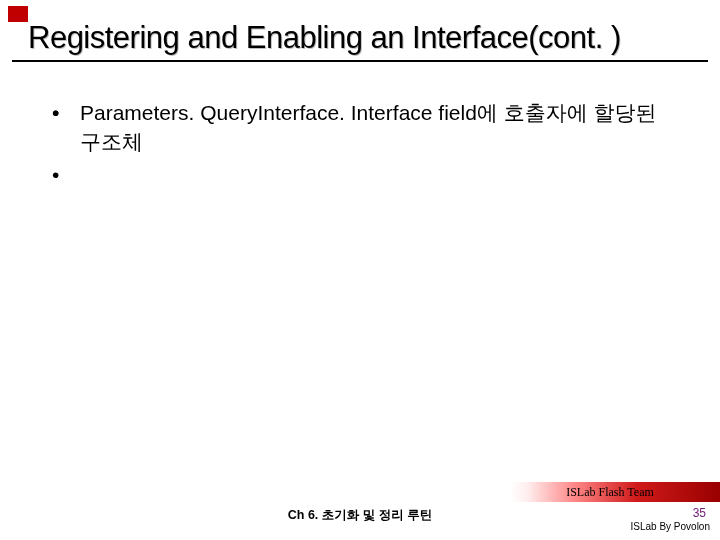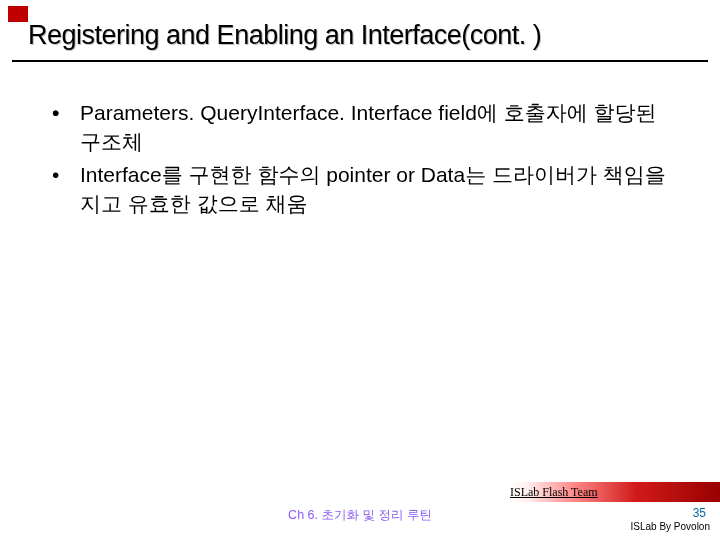--- a/index.html
+++ b/index.html
@@ -21,21 +21,21 @@
     top: 6px;
     left: 8px;
     width: 20px;
     height: 16px;
     background: #c00000;
   }
   .title {
     position: absolute;
     left: 28px;
     top: 20px;
-    font-size: 27px;
+    font-size: 31px;
     font-family: "Comic Sans MS", "Segoe Script", cursive, sans-serif;
     color: #000;
     letter-spacing: -0.5px;
     text-shadow: 1px 1px 0 rgba(0,0,0,0.25);
   }
   .underline {
     position: absolute;
     left: 12px;
     top: 60px;
     width: 696px;
@@ -65,52 +65,51 @@
     top: 0;
     font-size: 21px;
   }
   .footer-band {
     position: absolute;
     right: 0;
     bottom: 38px;
     width: 210px;
     height: 20px;
     background: linear-gradient(to right, #ffffff 0%, #ffefef 8%, #ff8a8a 30%, #d11a1a 60%, #990000 100%);
-    text-align: left;
+    text-align: center;
     padding-right: 10px;
-    text-decoration: underline;
   }
   .footer-band .team {
     font-size: 12px;
     font-family: "Times New Roman", serif;
     color: #000;
     line-height: 20px;
   }
   .bottom {
     position: absolute;
     bottom: 8px;
     left: 0;
     width: 720px;
     height: 28px;
   }
   .chapter {
     position: absolute;
     left: 50%;
     transform: translateX(-50%);
     font-size: 12.5px;
-    font-weight: normal;
-    color: #8b5cf6;
+    font-weight: bold;
+    color: #000000;
     bottom: 8px;
   }
   .page-num {
     position: absolute;
     right: 14px;
     bottom: 12px;
     font-size: 12px;
-    color: #0369a1;
+    color: #701a75;
   }
   .made-by {
     position: absolute;
     right: 10px;
     bottom: 0;
     font-size: 10px;
     color: #000;
   }
 </style>
 </head>
@@ -128,21 +127,20 @@
     <ul class="bullets">
       <li>
         <span class="dot">•</span>
       </li>
       <li>
         <span class="dot">•</span>
         <span>Parameters. QueryInterface. Interface field에 호출자에 할당된 구조체</span>
       </li>
       <li>
         <span class="dot">•</span>
-        <span>Interface를 구현한 함수의 pointer or Data는 드라이버가 책임을 지고 유효한 값으로 채움</span>
       </li>
     </ul>
   </div>
 
   <div class="footer-band">
     <span class="team">ISLab Flash Team</span>
   </div>
 
   <div class="bottom">
     <div class="chapter">Ch 6. 초기화 및 정리 루틴</div>

